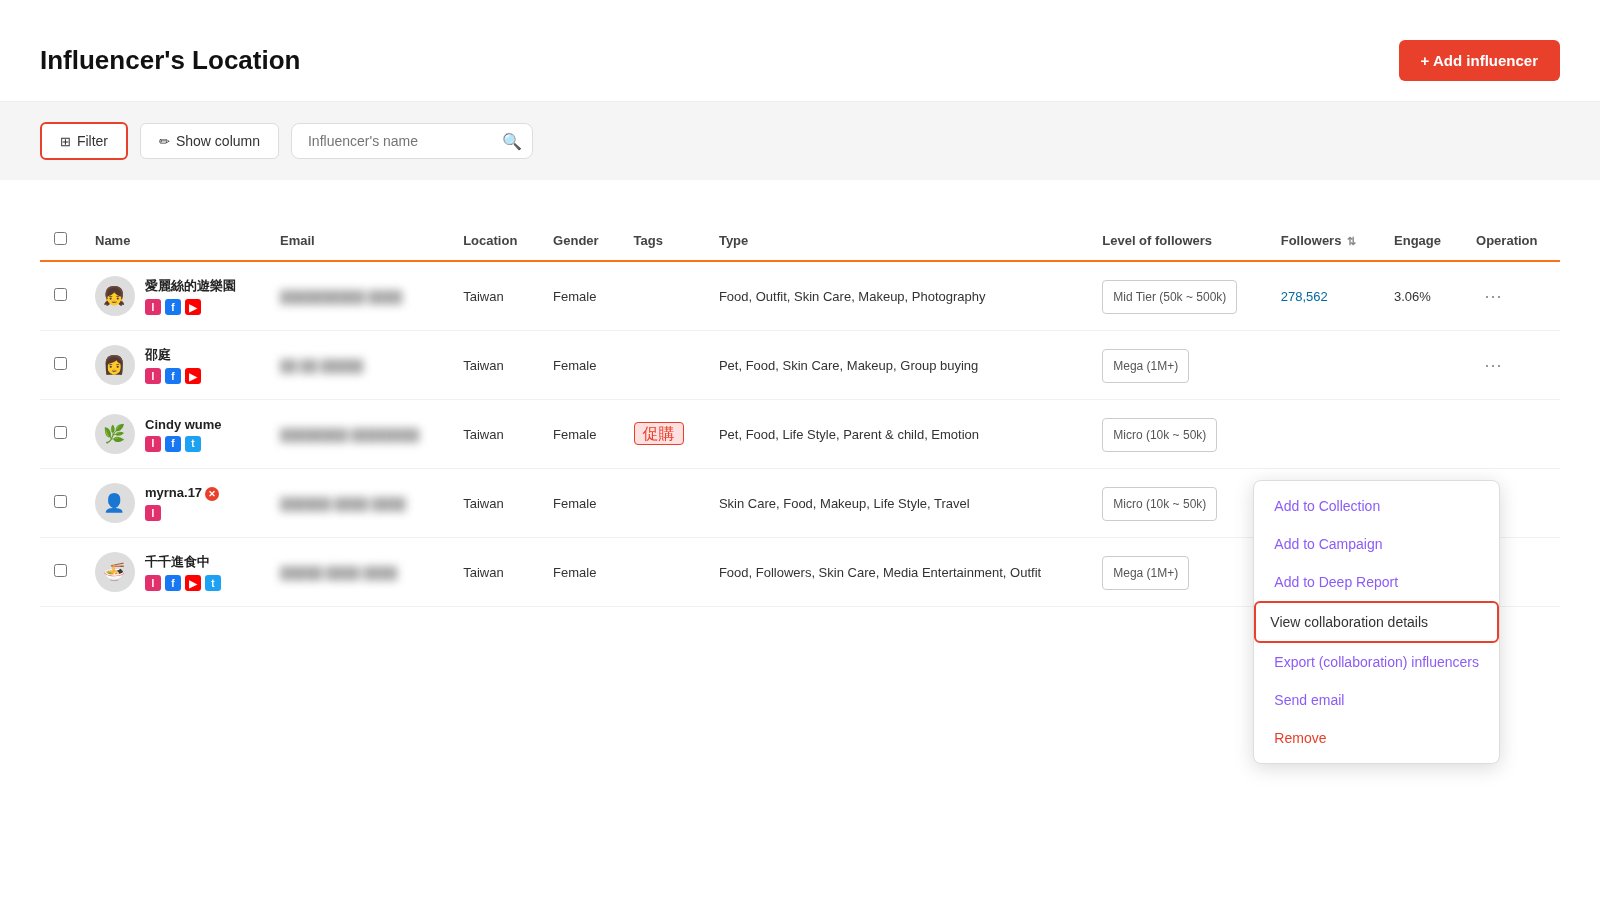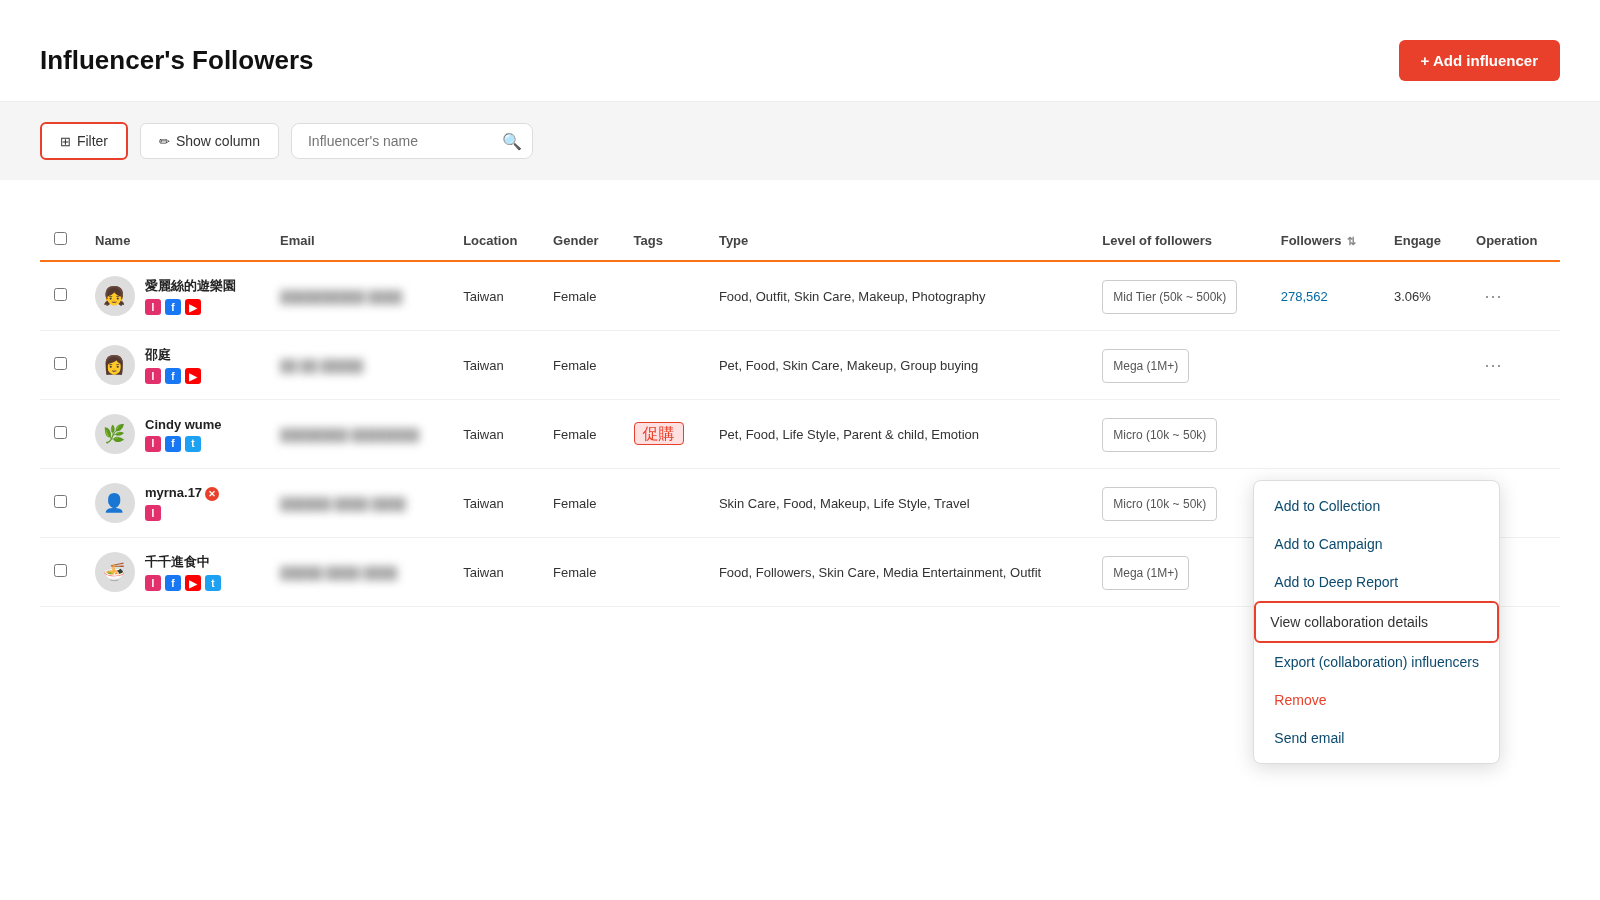--- a/index.html
+++ b/index.html
@@ -38,33 +38,33 @@
     .tag-badge { background: #ffe0e0; color: #e8402a; border: 1px solid #e8402a; border-radius: 4px; padding: 2px 8px; font-size: 16px; }
     .tier-badge { border: 1px solid #ccc; border-radius: 4px; padding: 9px 10px; font-size: 12px; color: #555; white-space: nowrap; }
     .followers-num { font-weight: 400; color: #0369a1; }
     .engage-num { color: #333; }
     .more-btn { background: none; border: none; cursor: pointer; color: #888; font-size: 18px; padding: 2px 8px; border-radius: 4px; }
 
     .sort-indicator { font-size: 11px; color: #888; margin-left: 2px; }
 
     
     .dropdown-menu { position: absolute; background: #fff; border: 1px solid #ddd; border-radius: 8px; box-shadow: 0 4px 20px rgba(0,0,0,0.15); z-index: 100; min-width: 230px; padding: 6px 0; }
-    .dropdown-item { padding: 11px 20px; font-size: 14px; color: #0c4a6e; cursor: pointer; white-space: nowrap; }
+    .dropdown-item { padding: 11px 20px; font-size: 14px; color: #8b5cf6; cursor: pointer; white-space: nowrap; }
     .dropdown-item.highlighted { border: 2px solid #e8402a; border-radius: 6px; margin: 0 0; padding: 11px 14px; color: #333; }
     .dropdown-item.remove { color: #e8402a; }
 
     .table-outer { position: relative; }
   </style>
 </head>
 <body>
 
 <div class="page-wrapper">
 
   <div class="header-bar">
-    <h1 class="page-title">Influencer's Followers</h1>
+    <h1 class="page-title">Influencer's Location</h1>
     <button class="add-btn">+ Add influencer</button>
   </div>
 
   <div class="toolbar">
     <button class="filter-btn">
       <span style="font-size:13px;">⊞</span>
       <span>Filter</span>
     </button>
     <button class="show-col-btn">
       <span style="font-size:13px;">✏</span>
@@ -230,18 +230,18 @@
             </tbody>
         </table>
       </div>
 
       <div class="dropdown-menu" style="position:absolute; right:60px; top:260px;">
         <div class="dropdown-item">Add to Collection</div>
         <div class="dropdown-item">Add to Campaign</div>
         <div class="dropdown-item">Add to Deep Report</div>
         <div class="dropdown-item highlighted">View collaboration details</div>
         <div class="dropdown-item">Export (collaboration) influencers</div>
+        <div class="dropdown-item">Send email</div>
         <div class="dropdown-item remove">Remove</div>
-        <div class="dropdown-item">Send email</div>
       </div>
     </div>
   </div>
 </div>
 
 </body></html>

